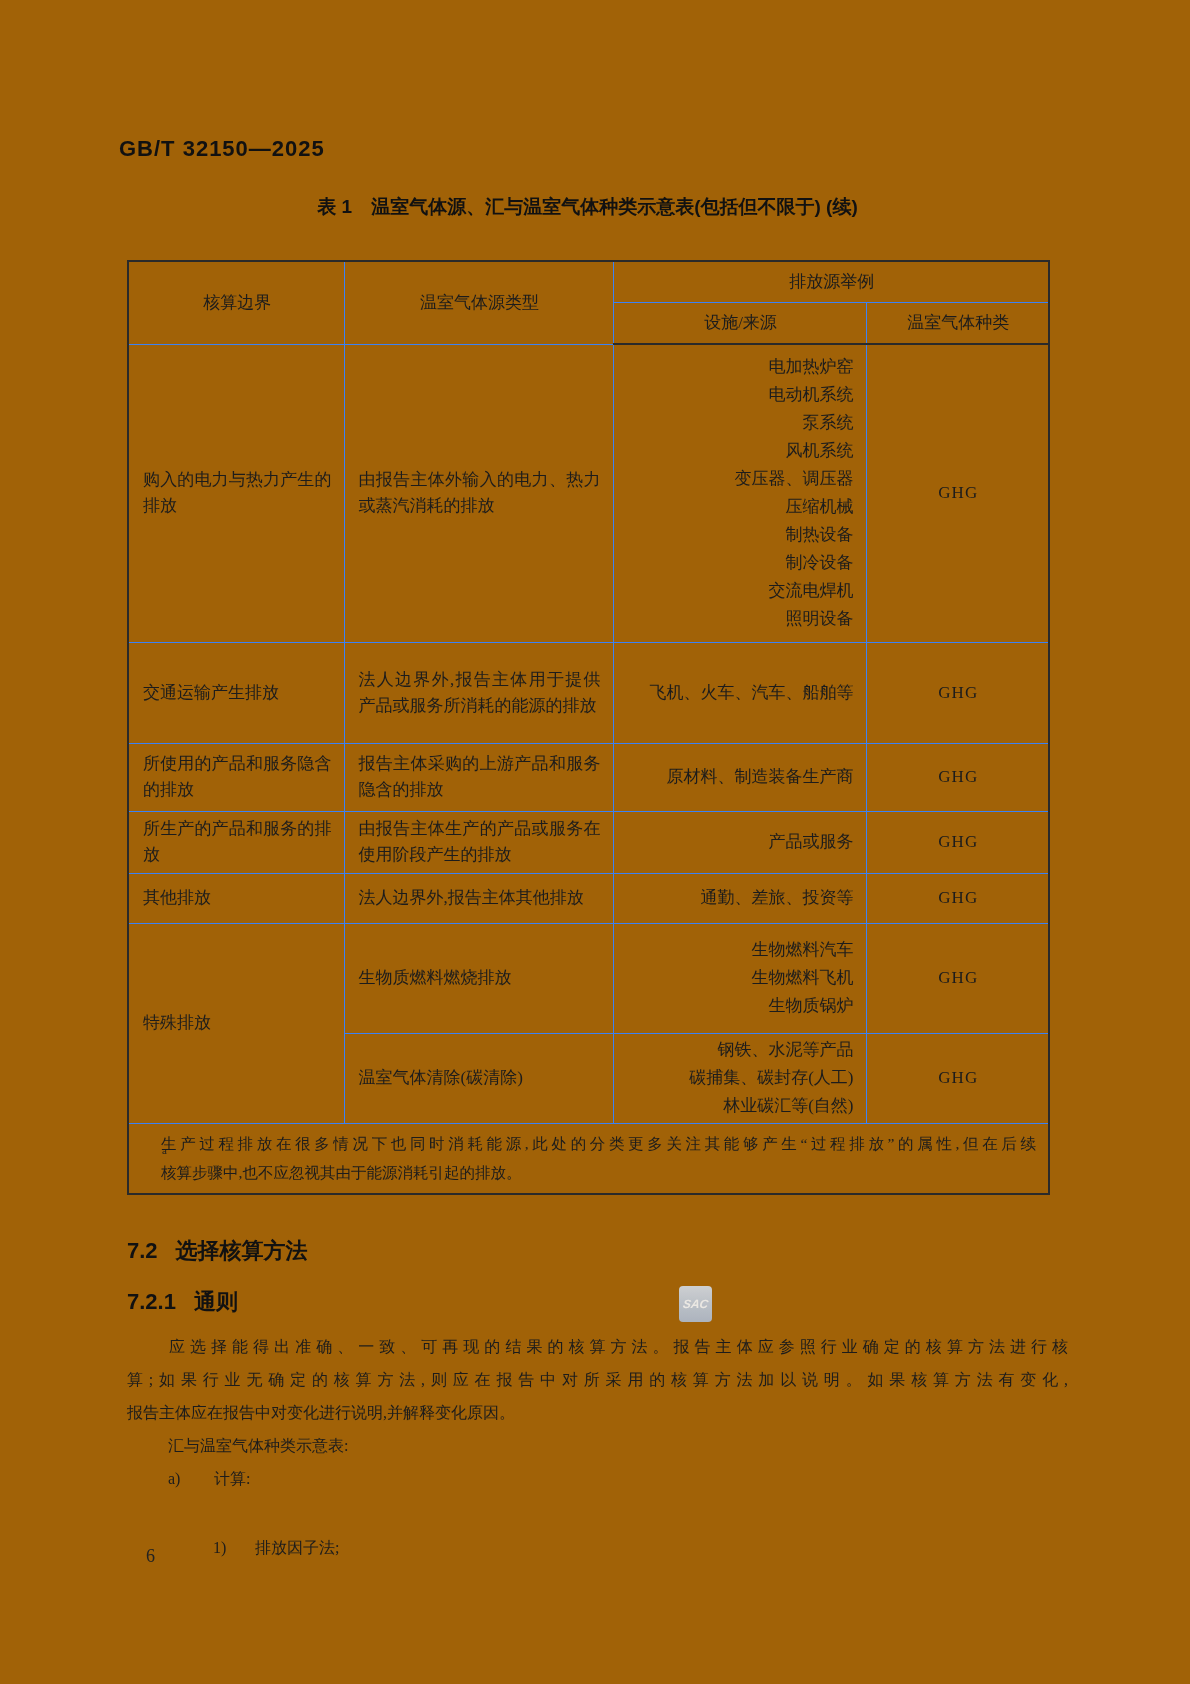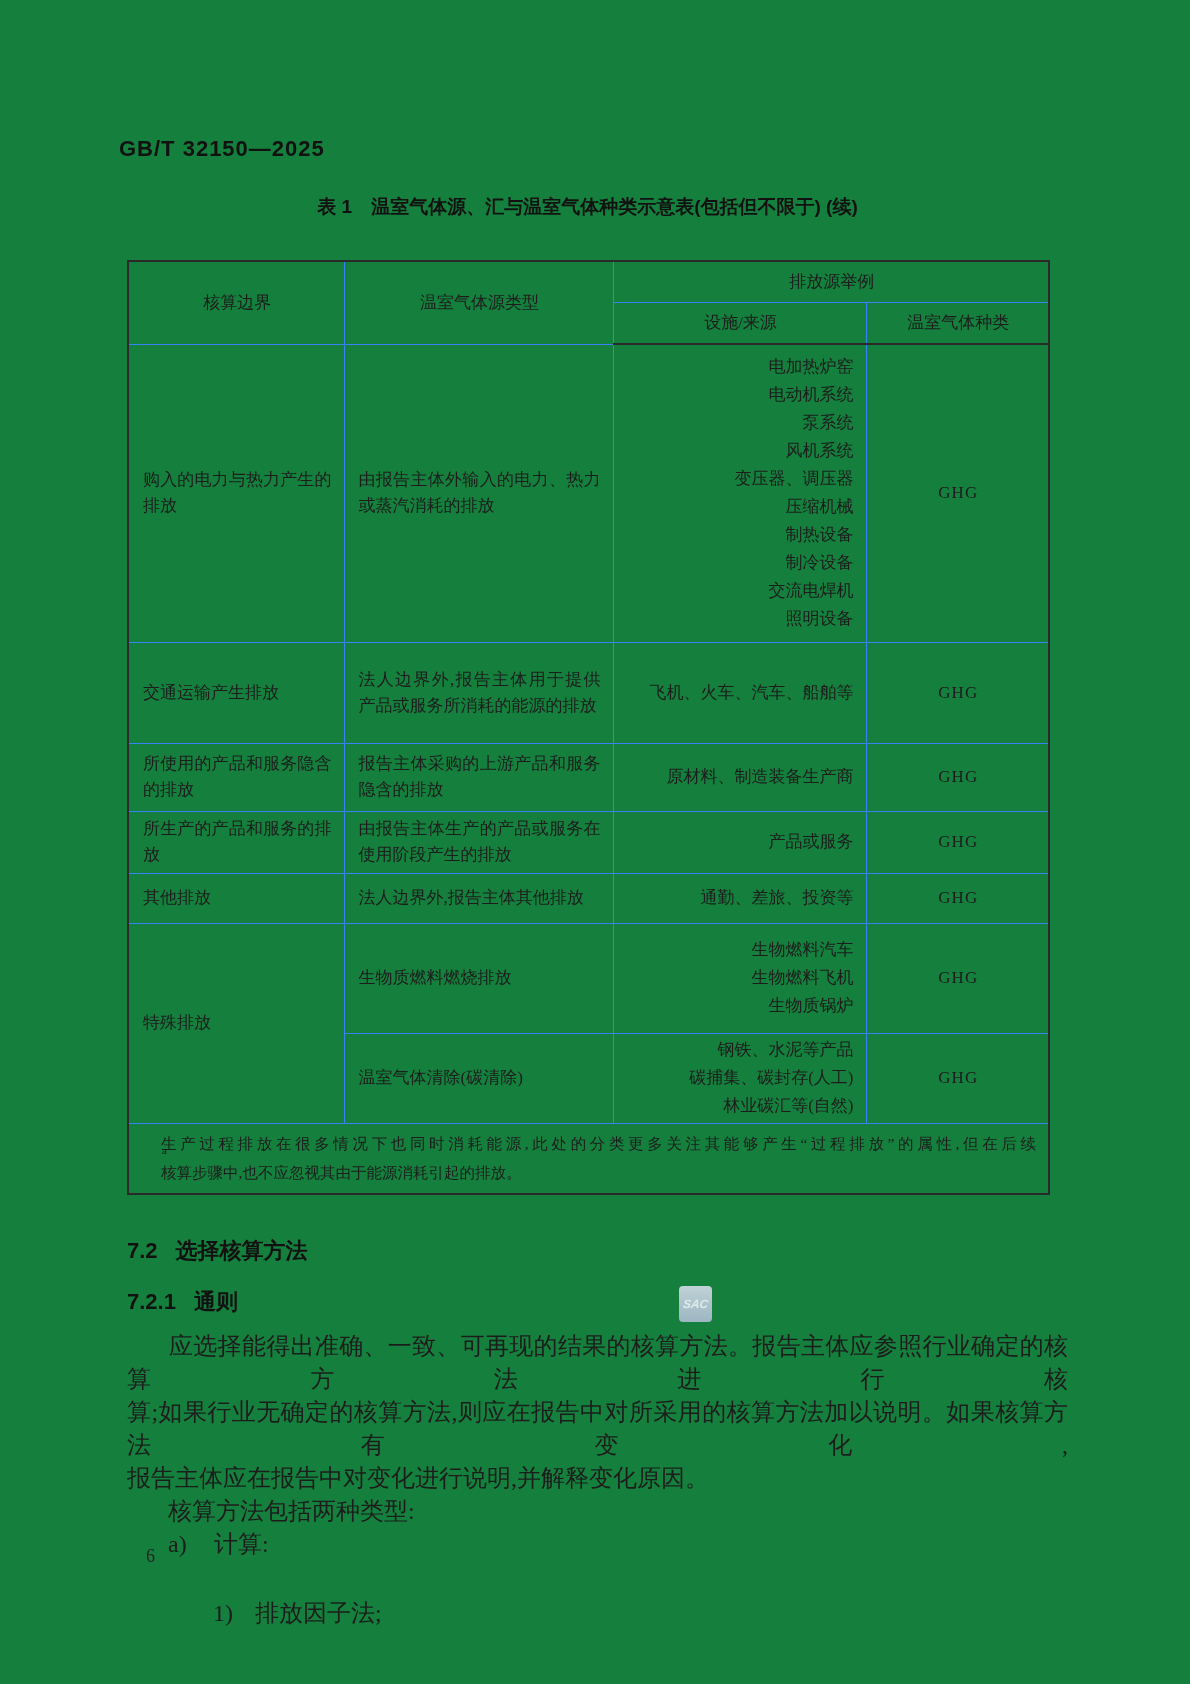--- a/index.html
+++ b/index.html
@@ -1,18 +1,18 @@
 <!DOCTYPE html>
 <html><head>
 <meta charset="utf-8">
 <style>
   html,body{margin:0;padding:0;background:#e9e9e7;}
   .page{
     position:relative;width:1190px;height:1684px;margin:0 auto;
-    background:#15803d;color:#1c1c1c;
+    background:#a16207;color:#1c1c1c;
     font-family:"Liberation Serif","DejaVu Serif",serif;
     overflow:hidden;
   }
   
   .doc-code{
     position:absolute;left:119px;top:136px;
     font-family:"Liberation Sans","DejaVu Sans",sans-serif;
     font-weight:bold;font-size:22px;letter-spacing:1px;color:#111;
   }
   
@@ -51,21 +51,21 @@
   td.fn .fl.just{text-align:justify;text-align-last:justify;}
   
   .h-num{display:inline-block;margin-right:18px;}
   .sec-head{
     position:absolute;left:127px;
     font-family:"Liberation Sans","DejaVu Sans",sans-serif;
     font-weight:bold;font-size:22px;color:#111;
   }
   .bodyflow{
     position:absolute;left:127px;top:1330px;width:941px;
-    font-size:24px;line-height:33px;color:#1c1c1c;
+    font-size:16px;line-height:33px;color:#1c1c1c;
   }
   .bodyflow .ln{word-break:break-all;}
   .bodyflow .ln.just{text-align:justify;text-align-last:justify;}
   .ind{text-indent:42px;}
   .lvl1{padding-left:41px;}
   .lvl2{padding-left:86px;margin-top:36px;}
   .inum{display:inline-block;min-width:26px;margin-right:20px;}
   .inum2{display:inline-block;min-width:22px;margin-right:20px;}
   .page-num{
     position:absolute;left:146px;top:1546px;font-size:18px;color:#222;
@@ -204,21 +204,21 @@
   </div>
 
   <div class="watermark">
     <span>SAC</span>
   </div>
 
   <div class="bodyflow">
     <div class="ln just ind">应选择能得出准确、一致、可再现的结果的核算方法。报告主体应参照行业确定的核算方法进行核</div>
     <div class="ln just">算;如果行业无确定的核算方法,则应在报告中对所采用的核算方法加以说明。如果核算方法有变化,</div>
     <div class="ln">报告主体应在报告中对变化进行说明,并解释变化原因。</div>
-    <div class="ln lvl1">核算方法包括两种类型:</div>
+    <div class="ln lvl1">汇与温室气体种类示意表:</div>
     <div class="ln lvl1">
       <span class="inum">a)</span><span>计算:</span>
     </div>
     <div class="ln lvl2">
       <span class="inum2">1)</span><span>排放因子法;</span>
     </div>
   </div>
 
   <div class="page-num">6</div>
 

